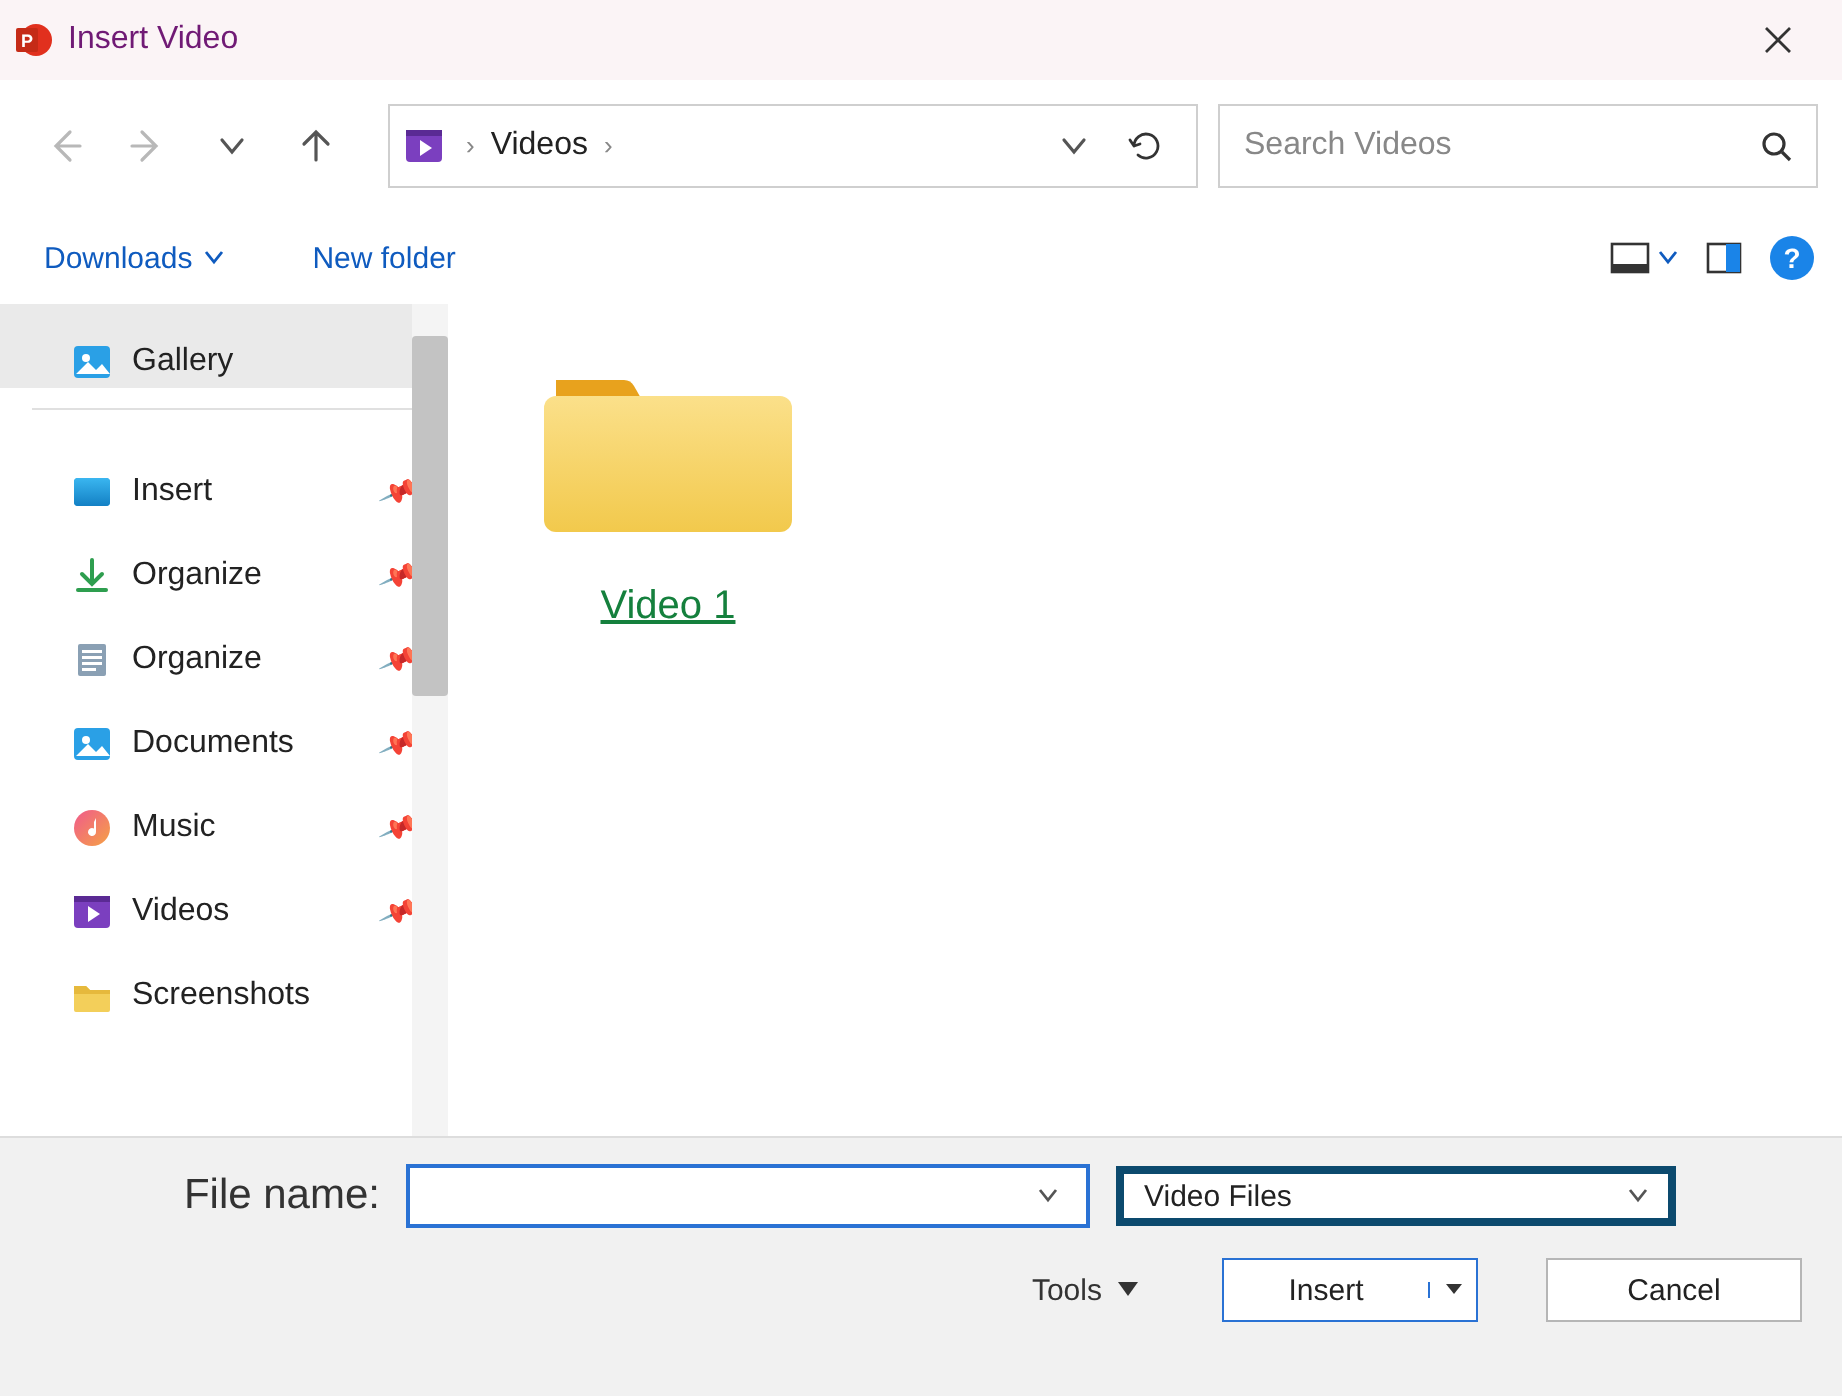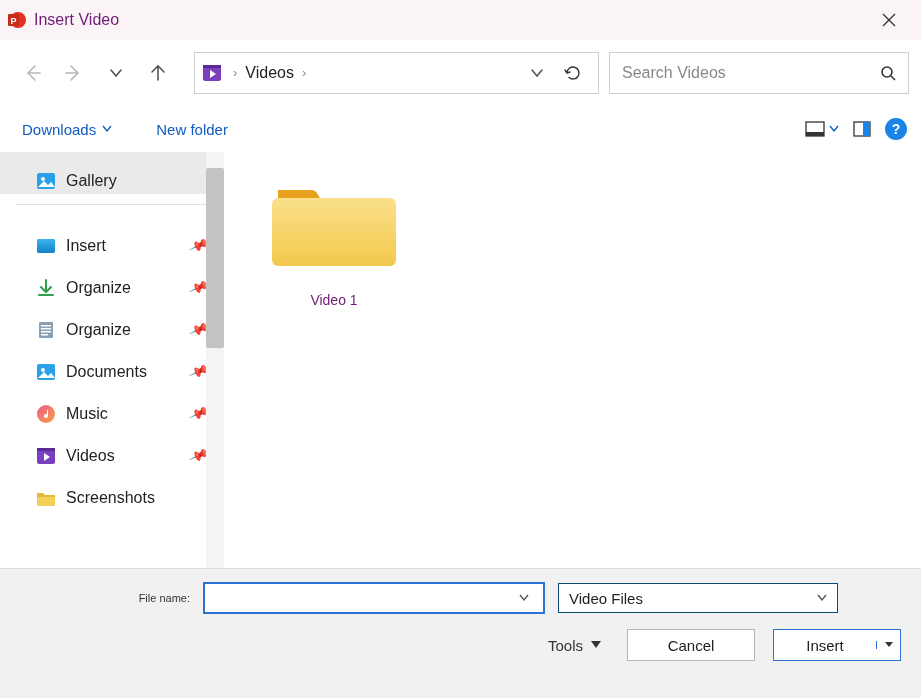--- a/index.html
+++ b/index.html
@@ -47,34 +47,34 @@
   .sidebar .item { height:42px; display:flex; align-items:center; padding:16px 12px 0 36px; gap:10px; font-size:16px; cursor:pointer; position:relative;}
   .sidebar .item .icon { width:20px; height:20px; flex-shrink:0;}
   .sidebar .item.selected { background:#eaeaea; }
   .sidebar .sep { height:1px; background:#e0e0e0; margin:10px 16px 12px 16px;}
   .sidebar .pin { position:absolute; right:16px; color:#999; font-size:14px; transform:rotate(20deg);}
   .scrollgutter { position:absolute; left:206px; top:0; width:18px; height:100%; background:#f4f4f4;}
   .scrollthumb { position:absolute; left:206px; top:16px; width:18px; height:180px; background:#c3c3c3; border-radius:2px;}
 
   .content { flex:1; background:#fff; padding:22px 30px; }
   .folder-item { width:160px; display:flex; flex-direction:column; align-items:center; gap:18px; cursor:pointer; }
-  .folder-label { font-size:14px; color:#701a75;}
+  .folder-label { font-size:20px; color:#15803d;text-decoration:underline;}
 
   
   .bottom { height:130px; background:#f1f1f1; border-top:1px solid #ddd; padding:14px 20px 14px 60px; display:flex; flex-direction:column; gap:16px; }
   .row1 { display:flex; align-items:center; gap:14px; }
-  .fn-label { width:130px; text-align:right; font-size:11px; color:#333;}
+  .fn-label { width:130px; text-align:right; font-size:21px; color:#333;}
   .fn-input { width:340px; height:30px; border:1px solid #2a72d4; outline:1px solid #2a72d4; display:flex; align-items:center; background:#fff;}
   .fn-input input { flex:1; border:none; outline:none; padding:0 6px; font-size:14px;}
   .fn-input .dd { width:24px; text-align:center; color:#555; cursor:pointer;}
-  .filter { width:280px; height:30px; border:1px solid #0c4a6e; background:#fff; display:flex; align-items:center; padding:4px 10px; font-size:15px; cursor:pointer;}
+  .filter { width:280px; height:30px; border:4px solid #0c4a6e; background:#fff; display:flex; align-items:center; padding:4px 10px; font-size:15px; cursor:pointer;}
   .filter .spacer{flex:1;}
   .filter .dd{ color:#555;}
 
-  .row2 { display:flex; align-items:center; gap:18px; justify-content:flex-end; padding-right: 0px;}
+  .row2 { display:flex; align-items:center; gap:34px; justify-content:flex-end; padding-right: 0px;}
   .tools { display:flex; align-items:center; gap:8px; font-size:15px; color:#333; cursor:pointer; margin-right:8px;}
   .btn { height:32px; border:1px solid #b6b6b6; background:#fff; display:flex; align-items:center; justify-content:center; font-size:15px; cursor:pointer; padding:0 16px;}
   .btn.insert { width:128px; padding:0; border:1px solid #2a72d4; display:flex;}
   .btn.insert .main-lbl{ flex:1; display:flex;align-items:center;justify-content:center;}
   .btn.insert .split { width:24px; border-left:1px solid #2a72d4; display:flex;align-items:center;justify-content:center;}
   .btn.cancel { width:128px;}
 
   svg { display:block; }
 </style>
 </head>
@@ -342,25 +342,25 @@
       </span>
     </div>
   </div>
   <div class="row2">
     <div class="tools">
       <span>Tools</span>
       <svg width="10" height="10" viewBox="0 0 10 10">
           <path d="M0 1 L5 8 L10 1 Z" fill="#333"></path>
         </svg>
     </div>
-    <div class="btn cancel">
-      <span>Cancel</span>
-    </div>
     <div class="btn insert">
       <span class="main-lbl">Insert</span>
       <span class="split">
         <svg width="8" height="8" viewBox="0 0 8 8">
             <path d="M0 1 L4 6 L8 1 Z" fill="#333"></path>
           </svg>
       </span>
     </div>
+    <div class="btn cancel">
+      <span>Cancel</span>
+    </div>
   </div>
 </div>
 
 </body></html>

